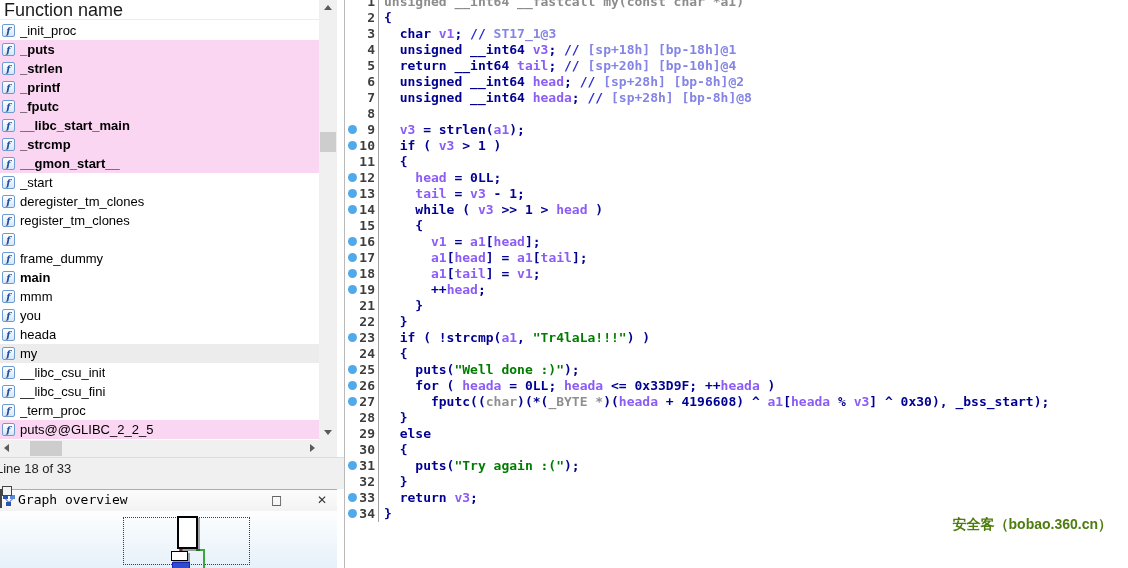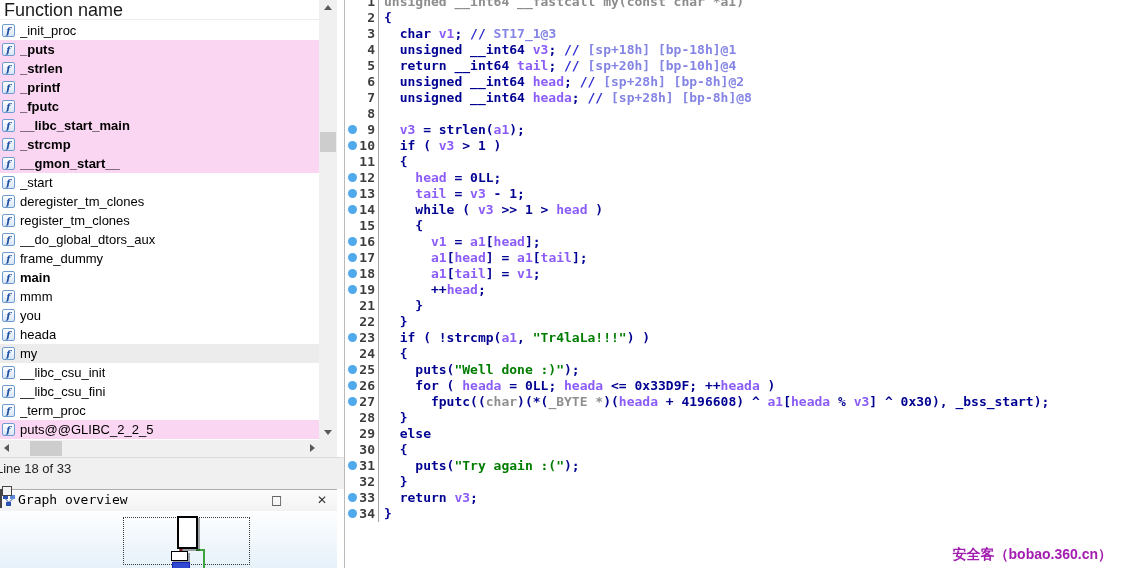--- a/index.html
+++ b/index.html
@@ -83,22 +83,22 @@
   .ltext{padding-left:5px;}
   .tk-d{color:#000092;}
   .tk-v{color:#8b5cf6;}
   .tk-s{color:#007d00;}
   .tk-g{color:#8f8f8f;}
   .tk-cm{color:#2b2bd0;}
   .tk-ct{color:#8484e4;}
   .tk-proto{color:#8c8c8c;}
 
   
-  #watermark{position:absolute;right:16px;top:546px;font:bold 14px "Liberation Sans",sans-serif;
-      color:#a21caf;text-shadow:1px 1px 0 #fff;}
+  #watermark{position:absolute;right:16px;top:516px;font:bold 14px "Liberation Sans",sans-serif;
+      color:#4d7c0f;text-shadow:1px 1px 0 #fff;}
 </style>
 </head>
 <body>
 
 <div id="app">
 
   <div id="func-panel">
     <div id="func-header">Function name</div>
     <div id="func-rows">
         <div class="frow plain">
@@ -140,21 +140,20 @@
         <div class="frow plain">
           <span class="ficon">f</span>
           <span class="flabel">deregister_tm_clones</span>
         </div>
         <div class="frow plain">
           <span class="ficon">f</span>
           <span class="flabel">register_tm_clones</span>
         </div>
         <div class="frow plain">
           <span class="ficon">f</span>
-          <span class="flabel">__do_global_dtors_aux</span>
         </div>
         <div class="frow plain">
           <span class="ficon">f</span>
           <span class="flabel">frame_dummy</span>
         </div>
         <div class="frow bold">
           <span class="ficon">f</span>
           <span class="flabel">main</span>
         </div>
         <div class="frow plain">

